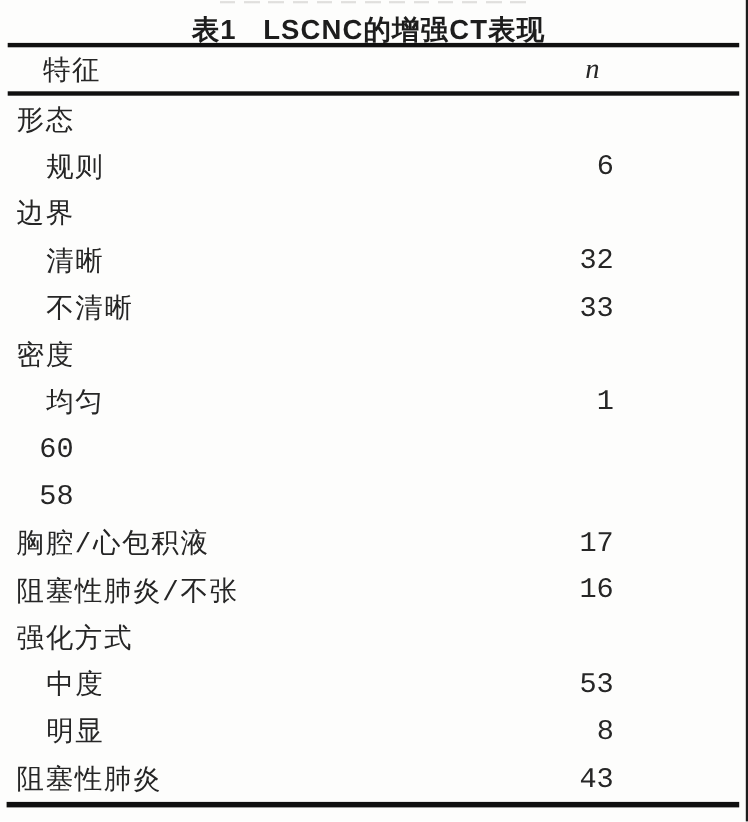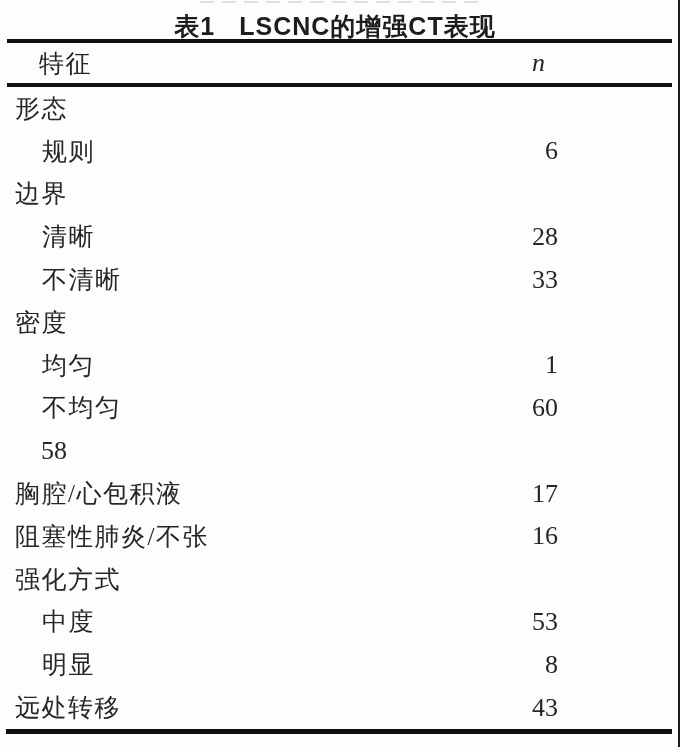--- a/index.html
+++ b/index.html
@@ -75,20 +75,21 @@
     padding-right: 13px;
     font-style: italic;
     font-size: 26px;
   }
   .table-body {
     position: absolute;
     top: 87px; left: 7px;
     width: 665px; height: 642px;
     display: flex;
     flex-direction: column;
+    font-family: Liberation Mono, monospace;
   }
   .row {
     flex: 1;
     display: flex;
     align-items: center;
     box-sizing: border-box;
     padding-right: 114px;
   }
   .row .row-label {
     flex: 1;
@@ -134,36 +135,35 @@
     <div class="row sub">
       <span class="row-label">规则</span>
       <span class="row-value">6</span>
     </div>
     <div class="row">
       <span class="row-label">边界</span>
       <span class="row-value"></span>
     </div>
     <div class="row sub">
       <span class="row-label">清晰</span>
-      <span class="row-value">28</span>
+      <span class="row-value">32</span>
     </div>
     <div class="row sub">
       <span class="row-label">不清晰</span>
       <span class="row-value">33</span>
     </div>
     <div class="row">
       <span class="row-label">密度</span>
       <span class="row-value"></span>
     </div>
     <div class="row sub">
       <span class="row-label">均匀</span>
       <span class="row-value">1</span>
     </div>
     <div class="row sub">
-      <span class="row-label">不均匀</span>
       <span class="row-value">60</span>
     </div>
     <div class="row">
       <span class="row-value">58</span>
     </div>
     <div class="row">
       <span class="row-label">胸腔/心包积液</span>
       <span class="row-value">17</span>
     </div>
     <div class="row">
@@ -176,20 +176,20 @@
     </div>
     <div class="row sub">
       <span class="row-label">中度</span>
       <span class="row-value">53</span>
     </div>
     <div class="row sub">
       <span class="row-label">明显</span>
       <span class="row-value">8</span>
     </div>
     <div class="row">
-      <span class="row-label">远处转移</span>
+      <span class="row-label">阻塞性肺炎</span>
       <span class="row-value">43</span>
     </div>
   </div>
 
   <div class="rule rule-bottom"></div>
 
 </div>
 
 </body></html>

